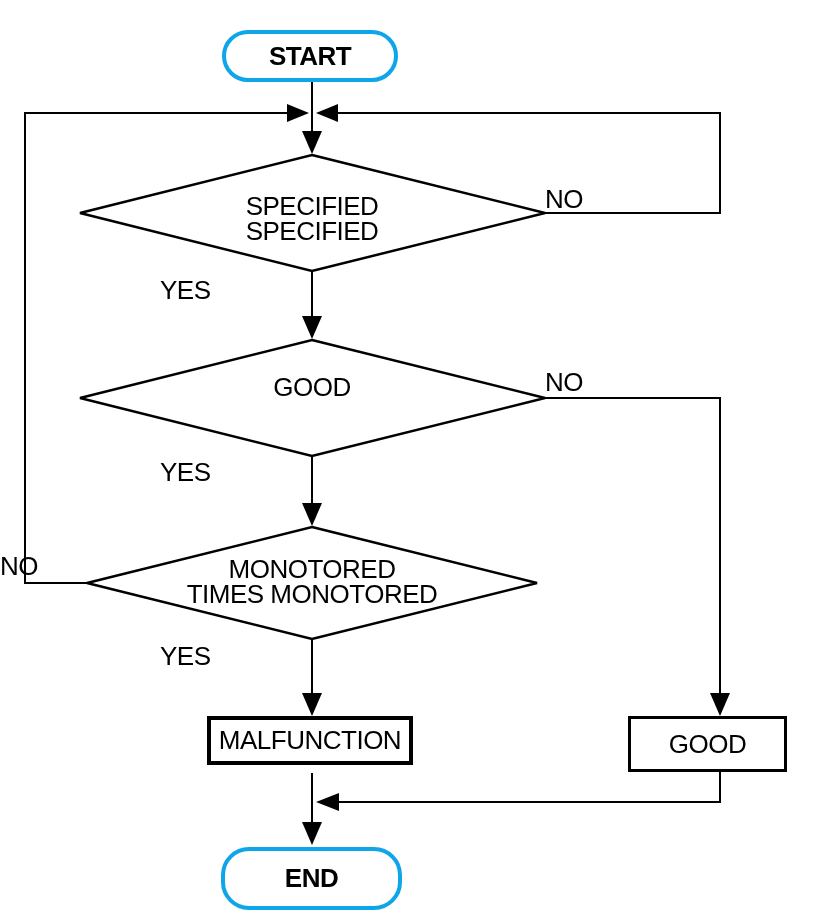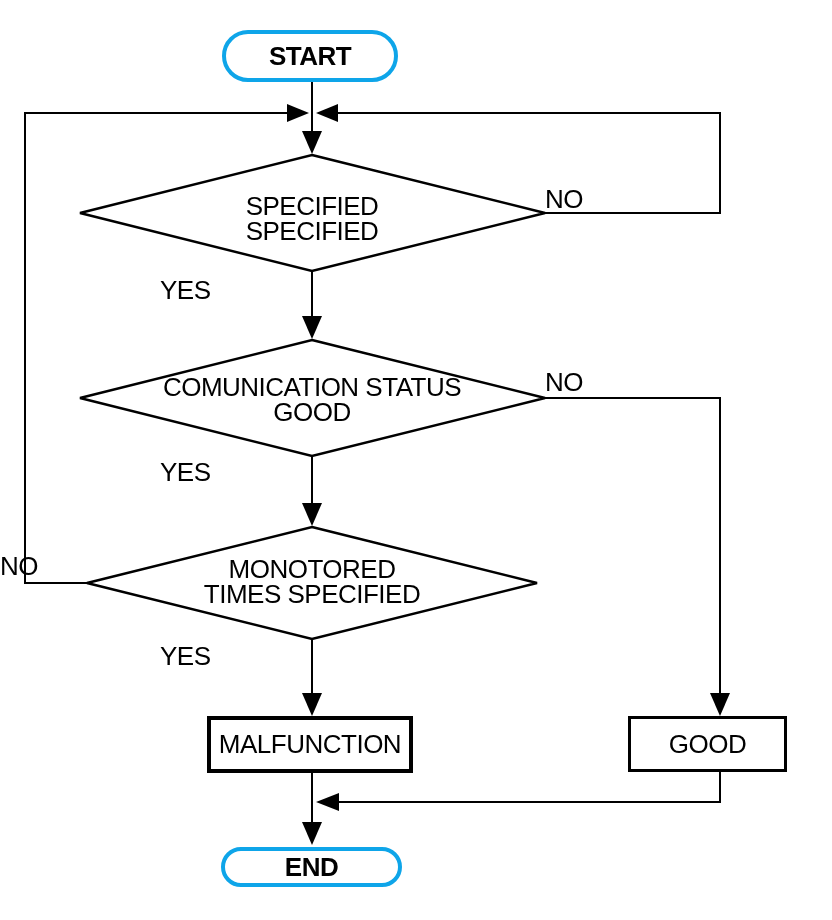--- a/index.html
+++ b/index.html
@@ -112,45 +112,44 @@
 
     <polygon class="diamond" points="312,155 545,213 312,271 80,213"></polygon>
     <polygon class="diamond" points="312,340 545,398 312,456 80,398"></polygon>
     <polygon class="diamond" points="312,527 537,583 312,639 87,583"></polygon>
   </svg>
 
   <div class="node terminator" style="left:222px; top:30px; width:176px; height:52px; border-radius:26px;">
     <span>START</span>
   </div>
 
-  <div class="node process heavy" style="left:207px; top:716px; width:206px; height:57px;align-items:center;">
+  <div class="node process heavy" style="left:207px; top:716px; width:206px; height:49px;align-items:center;">
     <span>MALFUNCTION</span>
   </div>
 
   <div class="node process" style="left:628px; top:716px; width:159px; height:56px;">
     <span>GOOD</span>
   </div>
 
-  <div class="node terminator" style="left:221px; top:847px; width:181px; height:40px; border-radius:28px;">
+  <div class="node terminator" style="left:221px; top:847px; width:181px; height:63px; border-radius:28px;">
     <span>END</span>
   </div>
 
   <div class="dtext" style="left:62px; top:194px; width:500px;">
     <span>SPECIFIED</span>
     <span>SPECIFIED</span>
   </div>
 
   <div class="dtext" style="left:62px; top:375px; width:500px;">
-    <span>COMUNICATION STATUS</span>
     <span>GOOD</span>
   </div>
 
   <div class="dtext" style="left:62px; top:557px; width:500px;">
     <span>MONOTORED</span>
-    <span>TIMES SPECIFIED</span>
+    <span>TIMES MONOTORED</span>
   </div>
 
   <div class="elabel alignR" style="left:160px; top:277px; width:136px;">YES</div>
 
   <div class="elabel" style="left:545px; top:186px;">NO</div>
 
   <div class="elabel alignR" style="left:160px; top:459px; width:136px;">YES</div>
 
   <div class="elabel" style="left:545px; top:369px;">NO</div>
 

